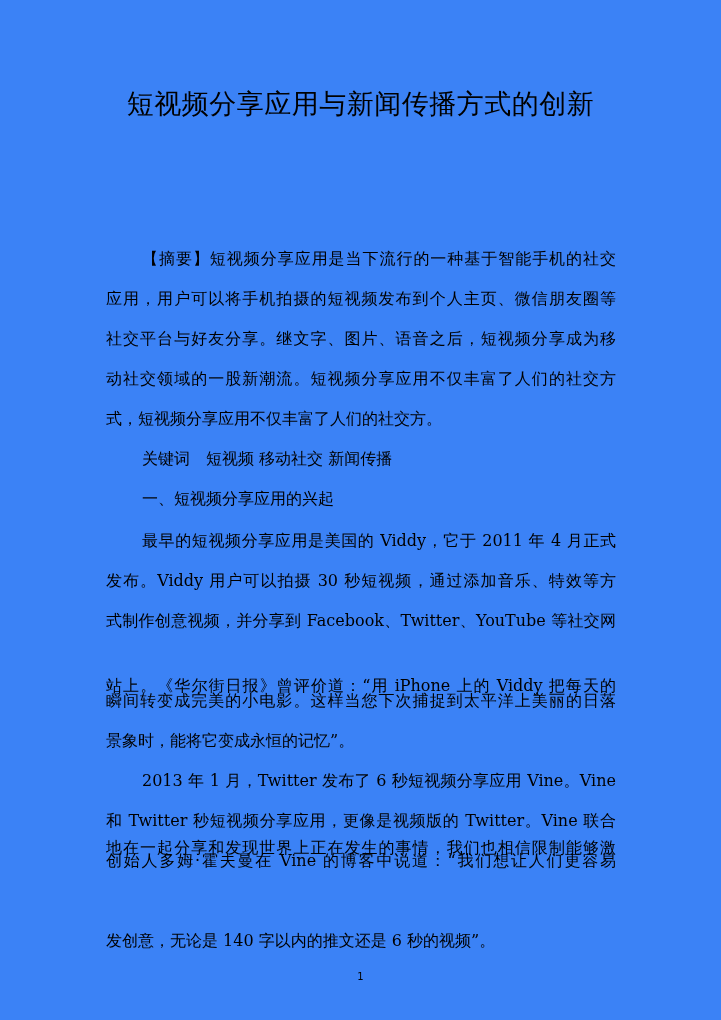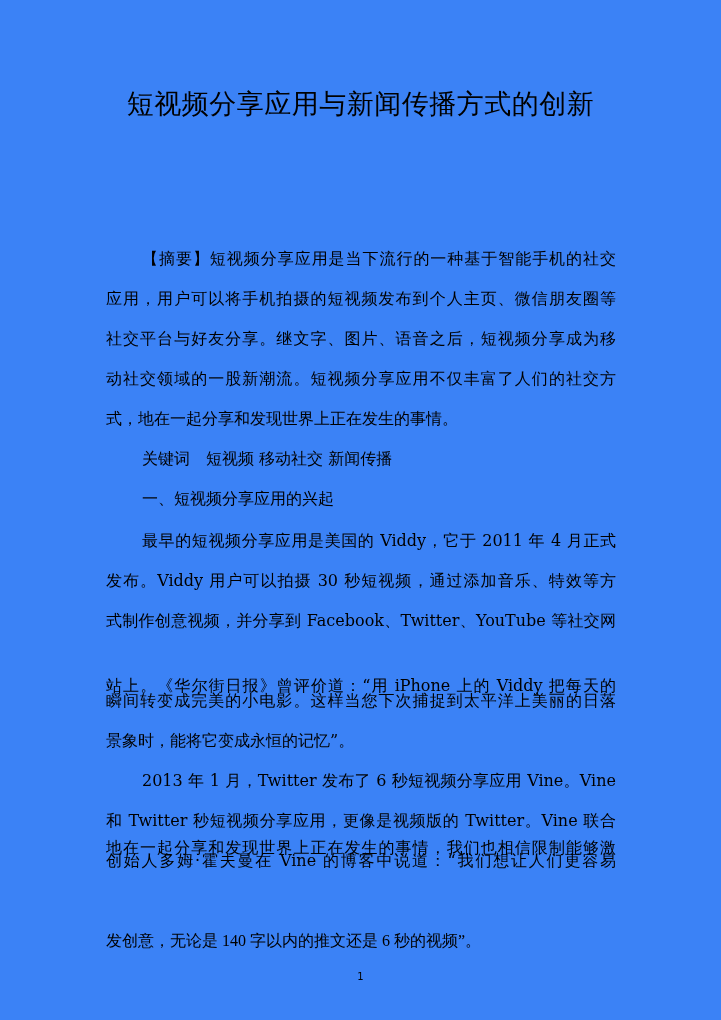--- a/index.html
+++ b/index.html
@@ -60,38 +60,38 @@
 
 <div class="page">
   <div class="title">短视频分享应用与新闻传播方式的创新</div>
 
 
   <div>
     <div class="line indent" style="top:248px;">【摘要】短视频分享应用是当下流行的一种基于智能手机的社交</div>
     <div class="line" style="top:288px;">应用，用户可以将手机拍摄的短视频发布到个人主页、微信朋友圈等</div>
     <div class="line" style="top:328px;">社交平台与好友分享。继文字、图片、语音之后，短视频分享成为移</div>
     <div class="line" style="top:368px;">动社交领域的一股新潮流。短视频分享应用不仅丰富了人们的社交方</div>
-    <div class="line last" style="top:408px;">式，地在一起分享和发现世界上正在发生的事情。</div>
+    <div class="line last" style="top:408px;">式，短视频分享应用不仅丰富了人们的社交方。</div>
   </div>
 
   <div class="line indent last" style="top:488px;">一、短视频分享应用的兴起</div>
 
   <div class="line indent last" style="top:448px;">关键词　短视频 移动社交 新闻传播</div>
 
   <div>
     <div class="line indent" style="top:530px;">最早的短视频分享应用是美国的 Viddy，它于 2011 年 4 月正式</div>
     <div class="line" style="top:570px;">发布。Viddy 用户可以拍摄 30 秒短视频，通过添加音乐、特效等方</div>
     <div class="line" style="top:610px;">式制作创意视频，并分享到 Facebook、Twitter、YouTube 等社交网</div>
     <div class="line" style="top:675px;">站上。《华尔街日报》曾评价道：“用 iPhone 上的 Viddy 把每天的</div>
     <div class="line" style="top:690px;">瞬间转变成完美的小电影。这样当您下次捕捉到太平洋上美丽的日落</div>
     <div class="line last" style="top:730px;">景象时，能将它变成永恒的记忆”。</div>
   </div>
 
   <div>
     <div class="line indent" style="top:770px;">2013 年 1 月，Twitter 发布了 6 秒短视频分享应用 Vine。Vine</div>
     <div class="line" style="top:810px;">和 Twitter 秒短视频分享应用，更像是视频版的 Twitter。Vine 联合</div>
     <div class="line" style="top:850px;">创始人多姆·霍夫曼在 Vine 的博客中说道：“我们想让人们更容易</div>
     <div class="line" style="top:837px;">地在一起分享和发现世界上正在发生的事情，我们也相信限制能够激</div>
-    <div class="line last" style="top:930px;font-family:Liberation Serif, serif;">发创意，无论是 140 字以内的推文还是 6 秒的视频”。</div>
+    <div class="line last" style="top:930px;">发创意，无论是 140 字以内的推文还是 6 秒的视频”。</div>
   </div>
 
   <div class="page-number" style="top:970px;">1</div>
 </div>
 
 </body></html>

